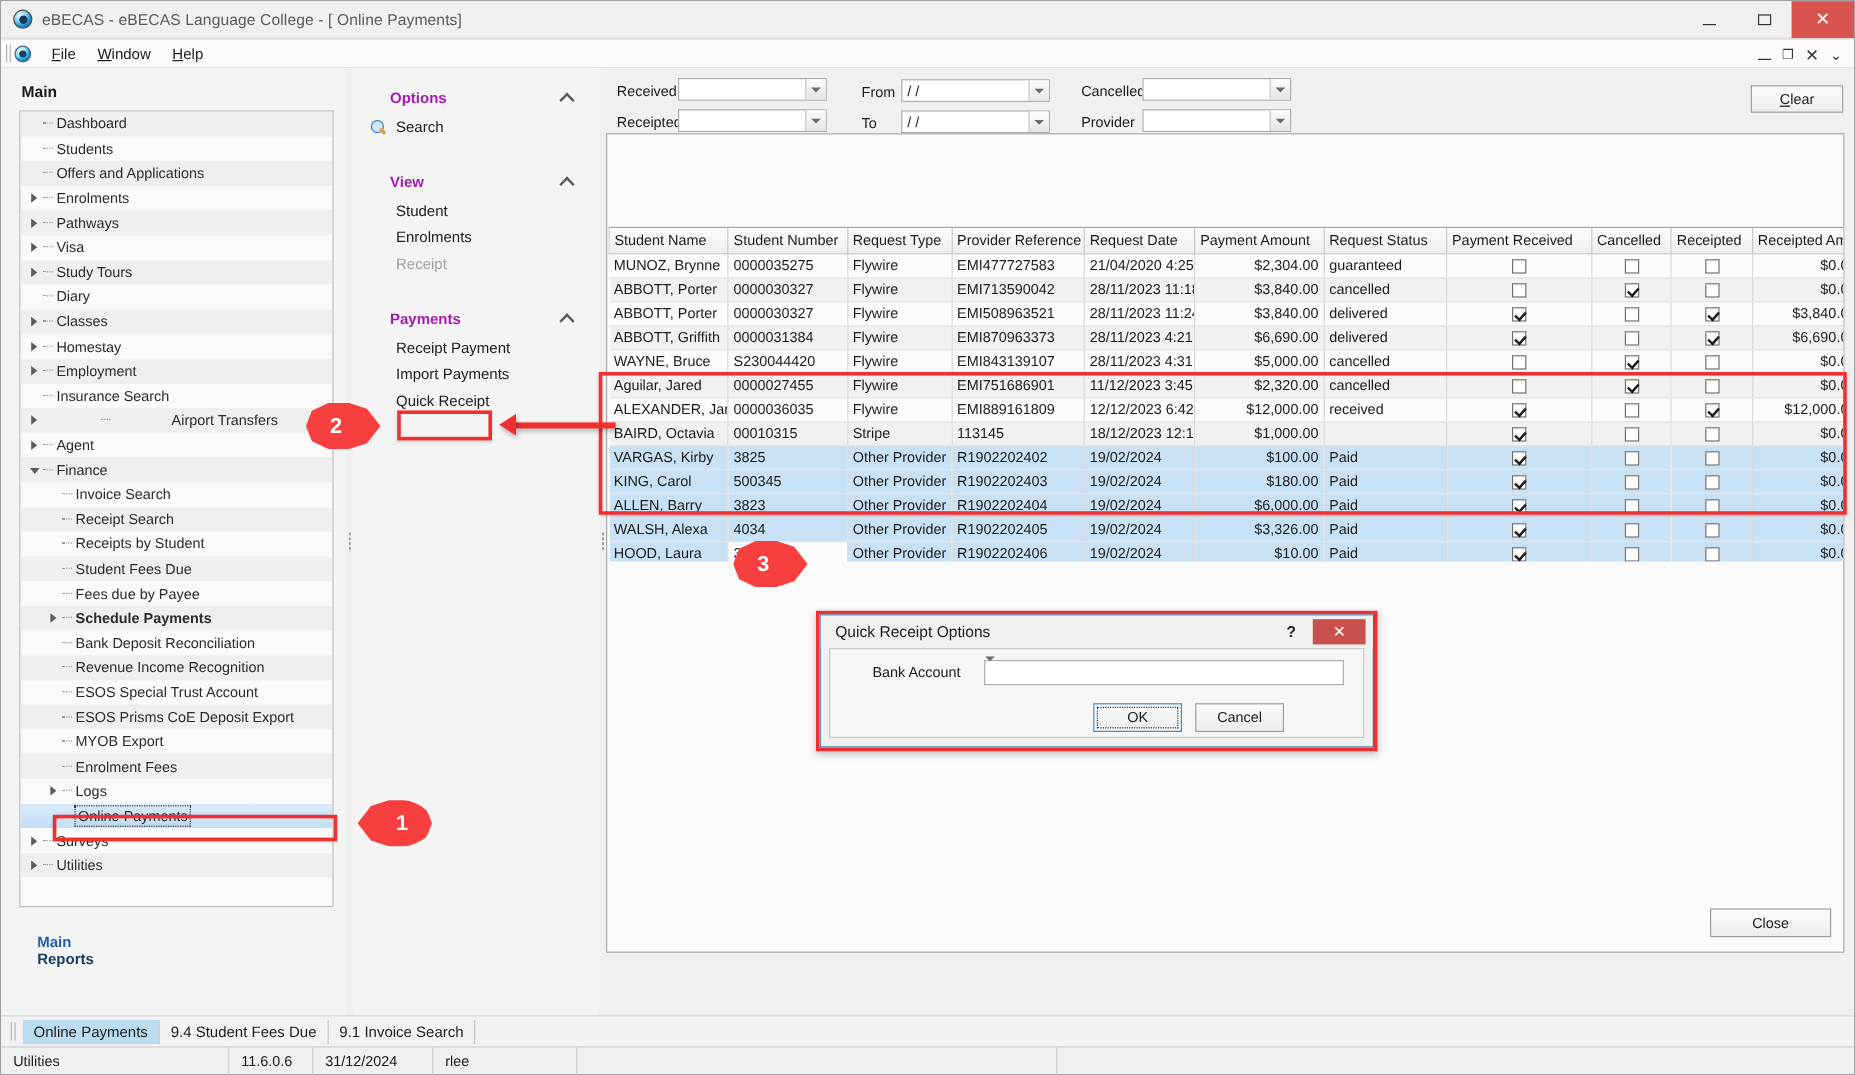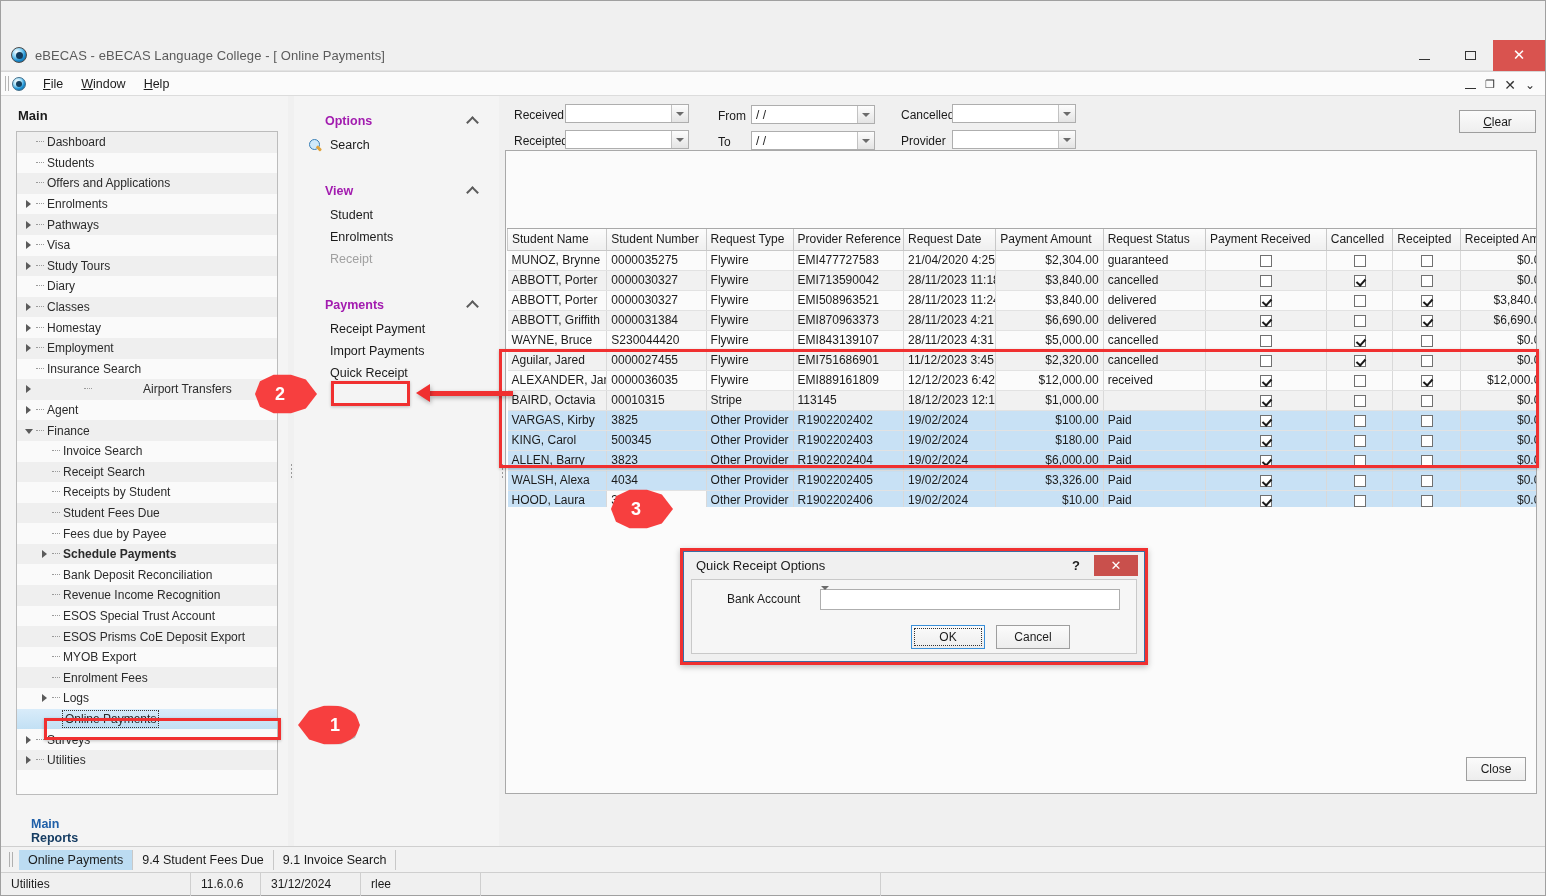--- a/index.html
+++ b/index.html
@@ -22,21 +22,20 @@
     display:flex; flex-direction:column;
   }
 
   
   #title-bar{
     height:31px; flex:0 0 31px;
     background:#f0f0f0;
     display:flex; align-items:center;
     border-bottom:1px solid #e2e2e2;
     position:relative;
-    margin-top:39px;
   }
   .app-icon{
     width:16px;height:16px;margin-left:10px;margin-right:8px;
     border-radius:50%;
     background:radial-gradient(circle at 35% 30%, #ffffff 0%, #7fd0f5 38%, #1f8fd0 62%, #0c4f80 100%);
     border:1px solid #4a4a4a;
     position:relative;
   }
   .app-icon::after{
     content:""; position:absolute; left:4px; top:4px; width:7px;height:7px;
@@ -264,21 +263,21 @@
     display:inline-block; width:12px;height:12px;border:1px solid #707070;background:#fff;
     position:relative; vertical-align:middle;
   }
   .chk.on::after{
     content:""; position:absolute; left:2px; top:5px; width:4px;height:7px;
     border:solid #1b1b1b; border-width:0 2px 2px 0;
     transform:rotate(42deg); top:1px; left:3px;
   }
 
   #close-btn{
-    position:absolute; right:10px; bottom:12px; width:60px; height:24px;
+    position:absolute; right:10px; bottom:12px; width:101px; height:24px;
     background:linear-gradient(#fbfbfb,#ededed); border:1px solid #9e9e9e;
     display:flex;align-items:center;justify-content:center; font-size:12px; cursor:default;
   }
 
   
   #dialog-outer{
     position:absolute; left:679px; top:452px; width:468px; height:117px;
     border:3px solid #f03030; z-index:40;
     box-shadow:0 2px 6px rgba(0,0,0,0.25);
   }

